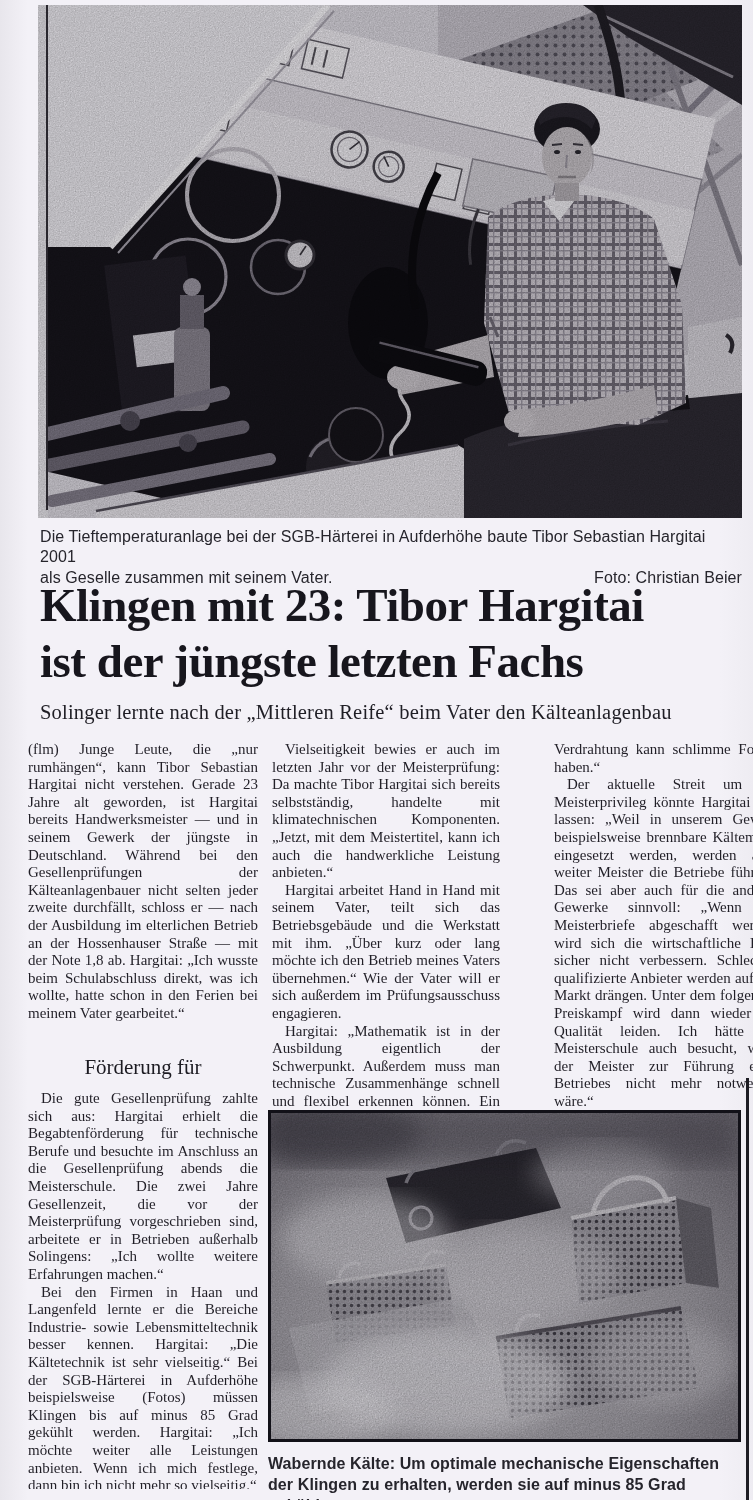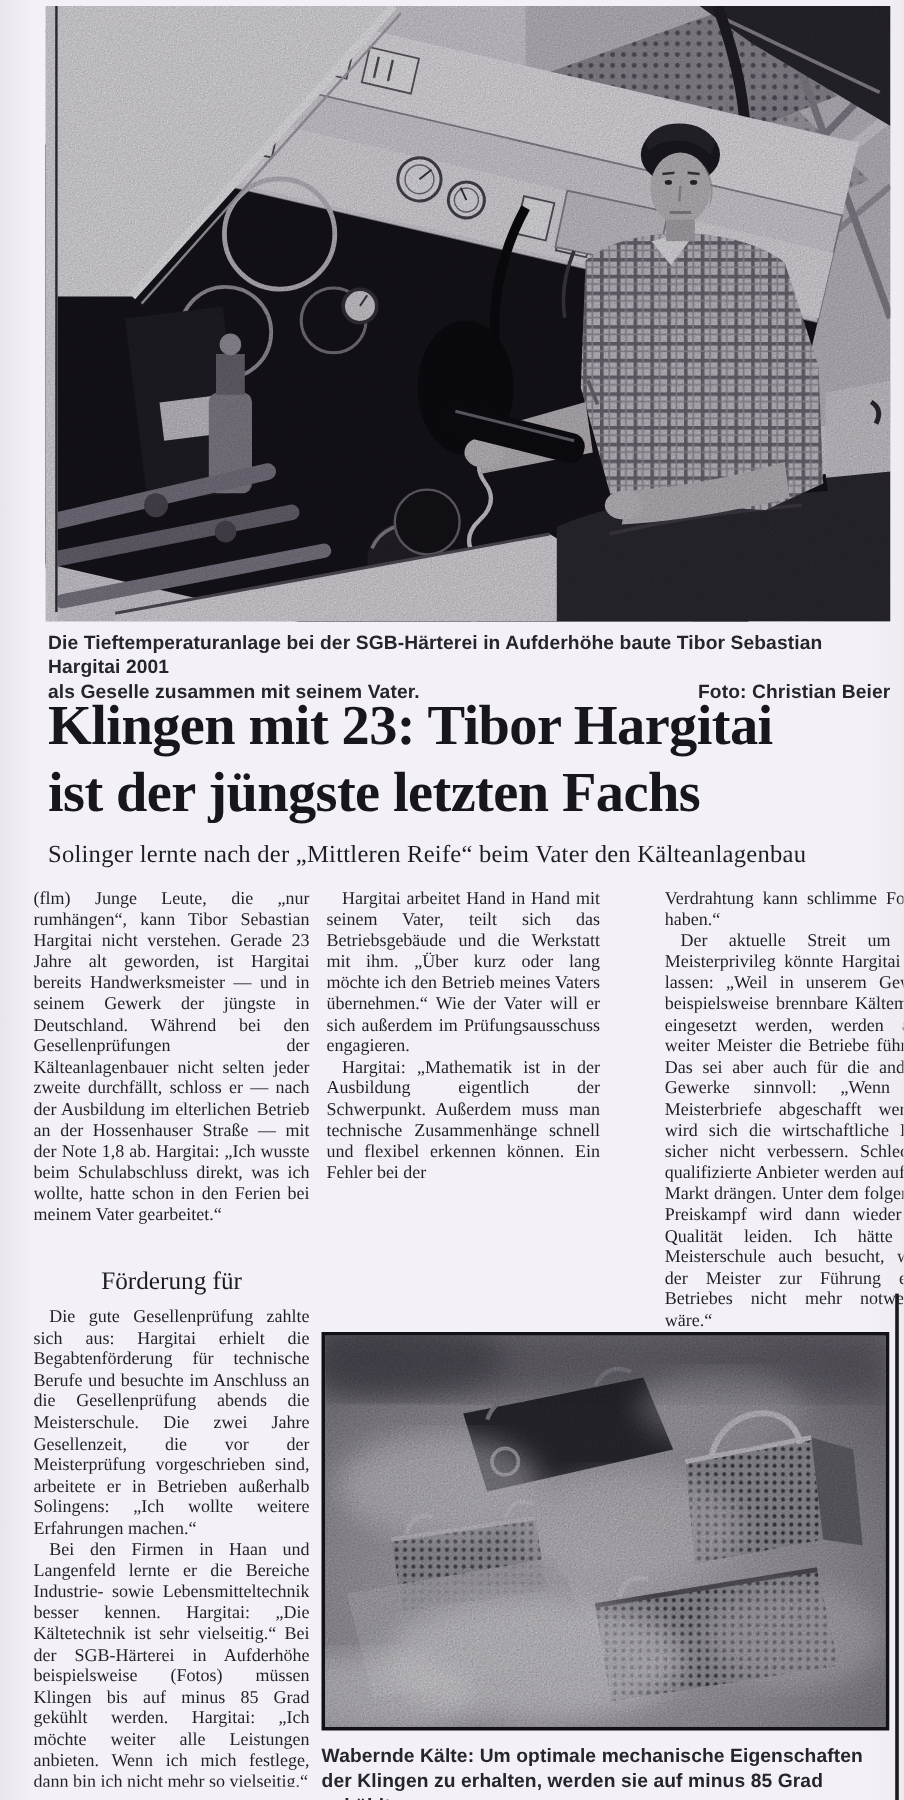--- a/index.html
+++ b/index.html
@@ -11,21 +11,21 @@
   
   .top-photo{position:absolute;left:38px;top:5px;width:704px;height:513px;}
   .top-photo svg,.bottom-photo svg{display:block;width:100%;height:100%;}
   .bottom-photo{
     position:absolute;left:268px;top:1110px;width:467px;height:326px;
     border:3px solid #121118;background:#9b98a1;
   }
   
   .top-caption{
     position:absolute;left:40px;top:527px;width:702px;
-    font-family:"Liberation Sans",sans-serif;font-size:16px;font-weight:700;
+    font-family:"Liberation Sans",sans-serif;font-size:16px;font-weight:400;
     color:#26252c;line-height:1.28;letter-spacing:.1px;
   }
   .caption-row2{display:flex;justify-content:space-between;align-items:flex-end;}
   .bottom-caption{
     position:absolute;left:268px;top:1454px;width:476px;
     font-family:"Liberation Sans",sans-serif;font-size:16px;font-weight:600;
     color:#26252c;line-height:1.3;letter-spacing:.1px;
   }
   
   .headline{
@@ -237,20 +237,21 @@
   <div class="col" id="col1">
     <p class="noindent"><span class="lead">(flm)</span><span> Junge Leute, die „nur rumhängen“, kann Tibor Sebastian Hargitai nicht verstehen. Gerade 23 Jahre alt geworden, ist Hargitai bereits Handwerksmeister — und in seinem Gewerk der jüngste in Deutschland. Während bei den Gesellenprüfungen der Kälteanlagenbauer nicht selten jeder zweite durchfällt, schloss er — nach der Ausbildung im elterlichen Betrieb an der Hossenhauser Straße — mit der Note 1,8 ab. Hargitai: „Ich wusste beim Schulabschluss direkt, was ich wollte, hatte schon in den Ferien bei meinem Vater gearbeitet.“</span></p>
     <div class="crosshead">
       <div>Förderung für</div>
     </div>
     <p>Die gute Gesellenprüfung zahlte sich aus: Hargitai erhielt die Begabtenförderung für technische Berufe und besuchte im Anschluss an die Gesellenprüfung abends die Meisterschule. Die zwei Jahre Gesellenzeit, die vor der Meisterprüfung vorgeschrieben sind, arbeitete er in Betrieben außerhalb Solingens: „Ich wollte weitere Erfahrungen machen.“</p>
     <p>Bei den Firmen in Haan und Langenfeld lernte er die Bereiche Industrie- sowie Lebensmitteltechnik besser kennen. Hargitai: „Die Kältetechnik ist sehr vielseitig.“ Bei der SGB-Härterei in Aufderhöhe beispielsweise (Fotos) müssen Klingen bis auf minus 85 Grad gekühlt werden. Hargitai: „Ich möchte weiter alle Leistungen anbieten. Wenn ich mich festlege, dann bin ich nicht mehr so vielseitig.“</p>
   </div>
 
   <div class="col" id="col2">
+    <p>Vielseitigkeit bewies er auch im letzten Jahr vor der Meisterprüfung: Da machte Tibor Hargitai sich bereits selbstständig, handelte mit klimatechnischen Komponenten. „Jetzt, mit dem Meistertitel, kann ich auch die handwerkliche Leistung anbieten.“</p>
     <p>Hargitai arbeitet Hand in Hand mit seinem Vater, teilt sich das Betriebsgebäude und die Werkstatt mit ihm. „Über kurz oder lang möchte ich den Betrieb meines Vaters übernehmen.“ Wie der Vater will er sich außerdem im Prüfungsausschuss engagieren.</p>
     <p>Hargitai: „Mathematik ist in der Ausbildung eigentlich der Schwerpunkt. Außerdem muss man technische Zusammenhänge schnell und flexibel erkennen können. Ein Fehler bei der</p>
   </div>
 
   <div class="col" id="col3">
     <p class="noindent">Verdrahtung kann schlimme Folgen haben.“</p>
     <p>Der aktuelle Streit um das Meisterprivileg könnte Hargitai kalt lassen: „Weil in unserem Gewerk beispielsweise brennbare Kältemittel eingesetzt werden, werden auch weiter Meister die Betriebe führen.“ Das sei aber auch für die anderen Gewerke sinnvoll: „Wenn die Meisterbriefe abgeschafft werden, wird sich die wirtschaftliche Lage sicher nicht verbessern. Schlechter qualifizierte Anbieter werden auf den Markt drängen. Unter dem folgenden Preiskampf wird dann wieder die Qualität leiden. Ich hätte die Meisterschule auch besucht, wenn der Meister zur Führung eines Betriebes nicht mehr notwendig wäre.“</p>
   </div>
 
   <div class="bottom-photo">

